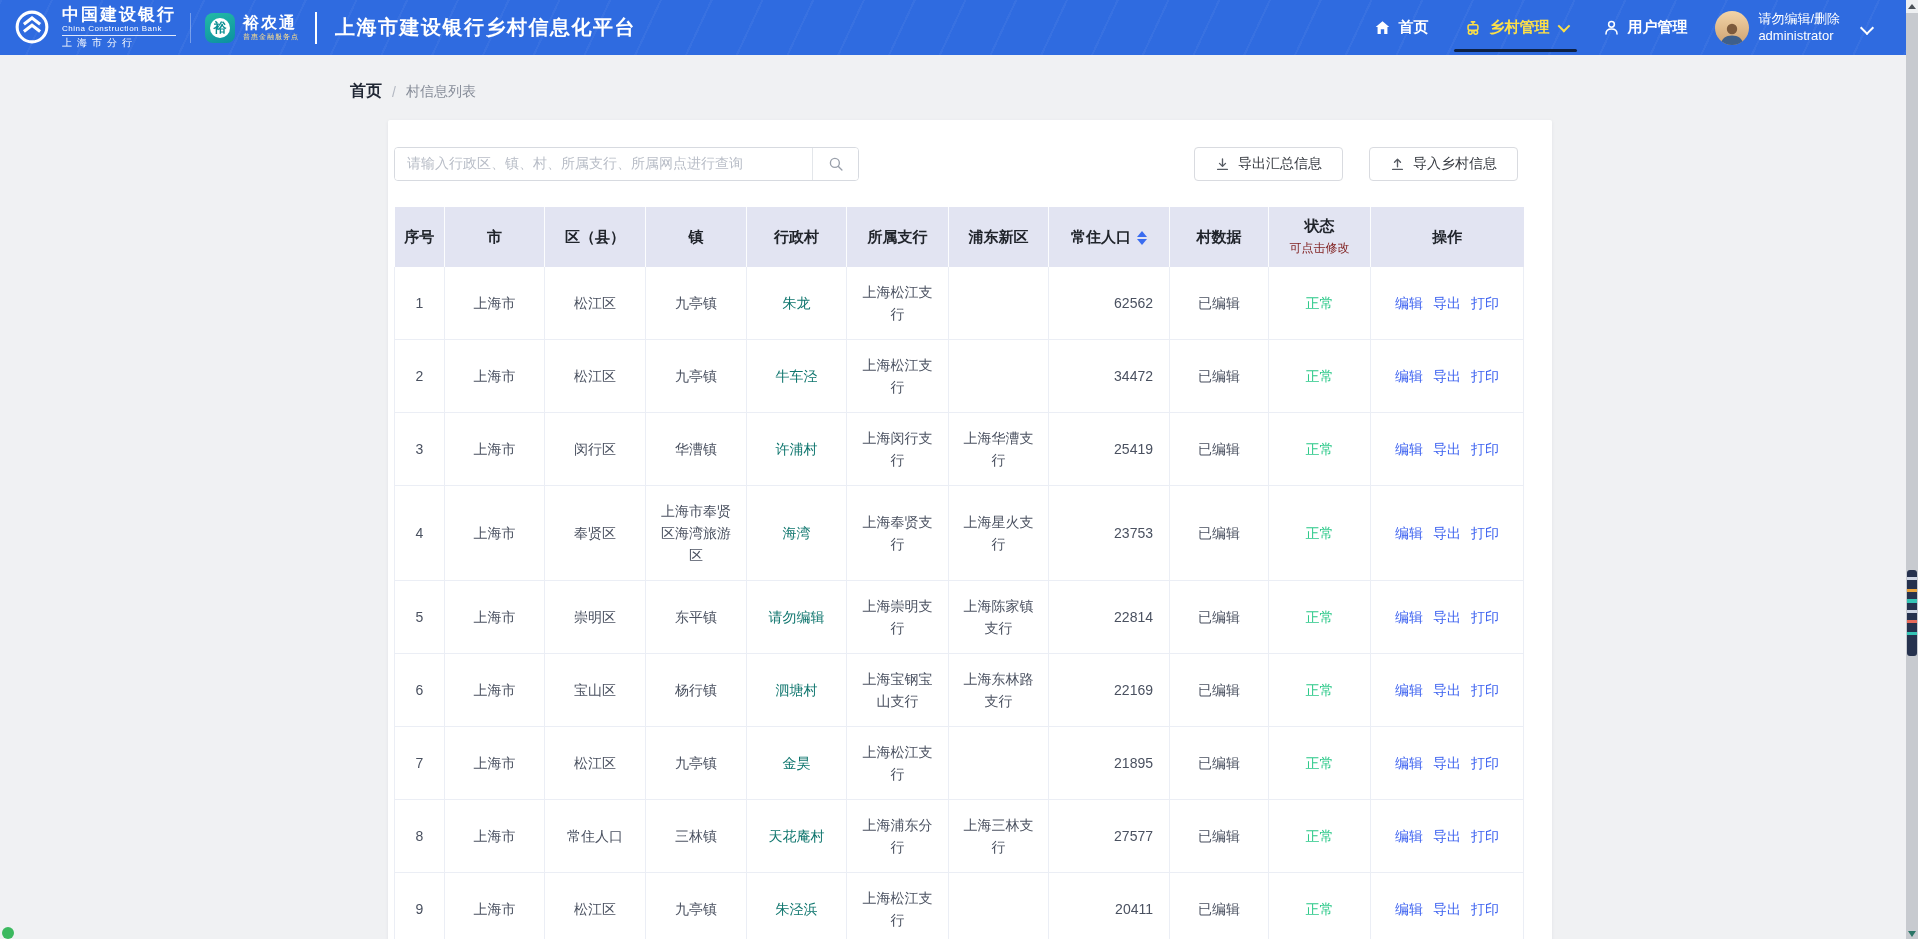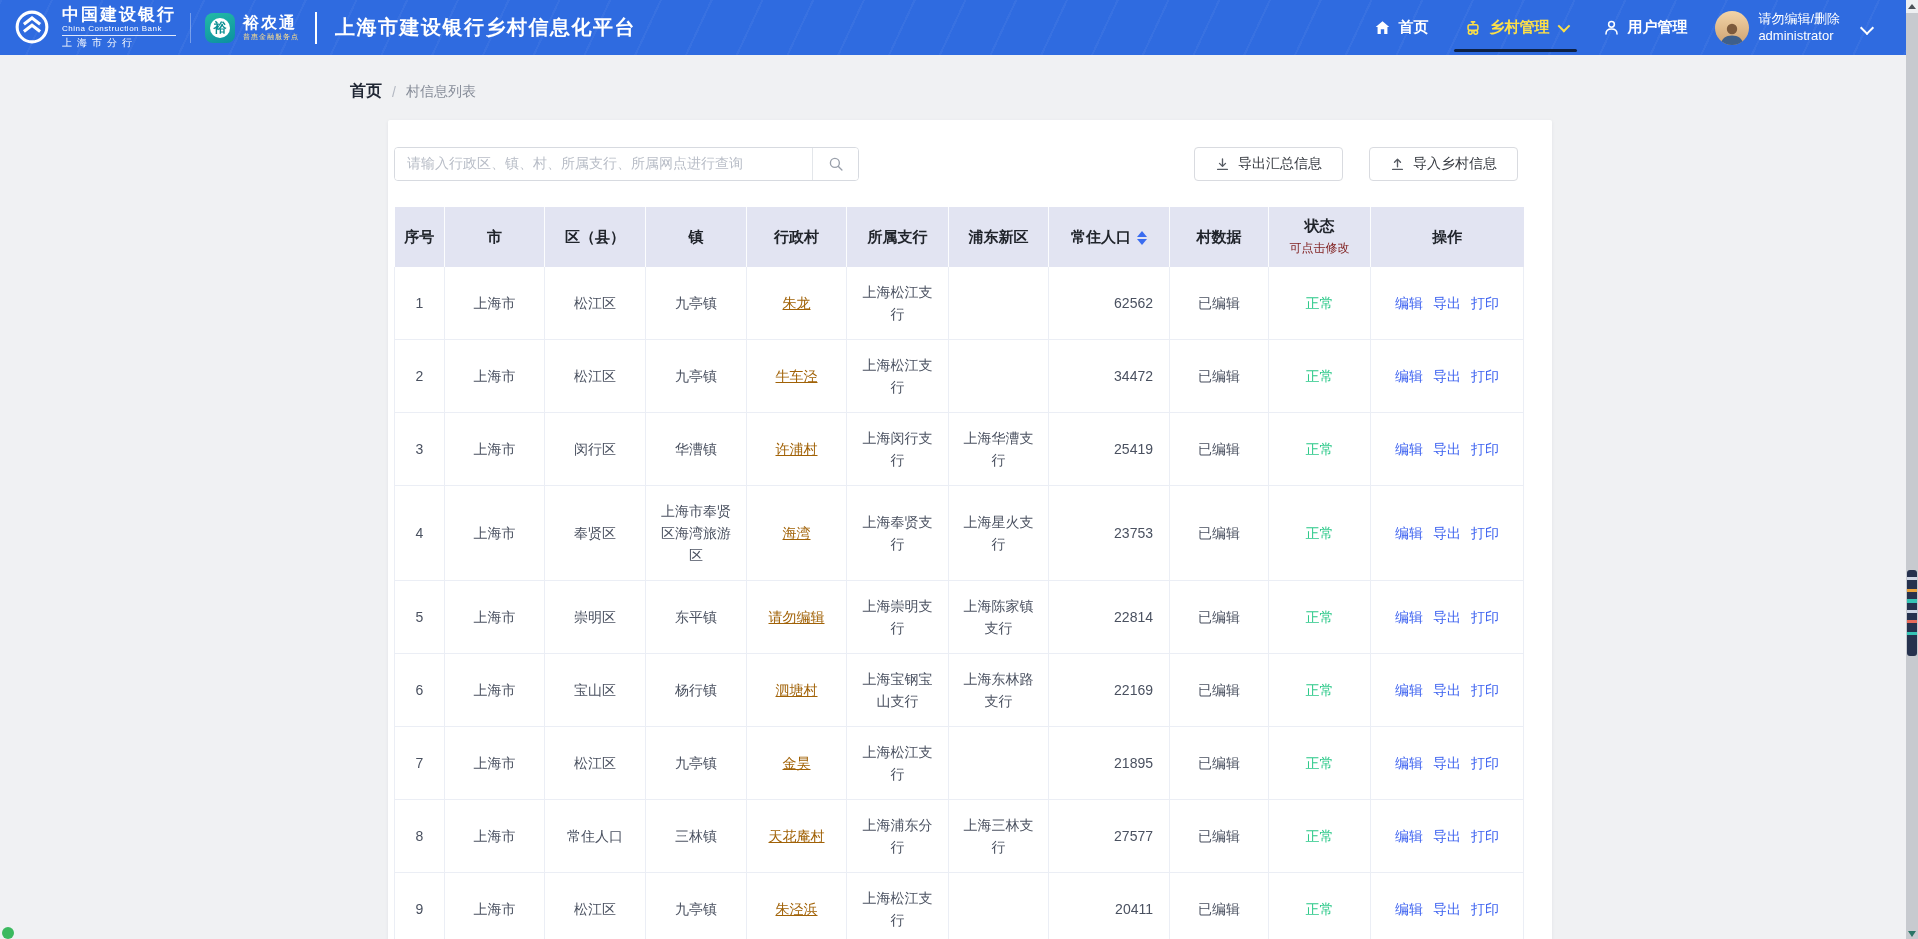--- a/index.html
+++ b/index.html
@@ -74,21 +74,21 @@
   table.grid { border-collapse:collapse; table-layout:fixed; width:1129px; margin-top:26px; }
   .grid th { background:#e2e4f2; color:#20242b; font-size:15px; font-weight:bold;
     padding:9px 6px; border-right:1px solid rgba(255,255,255,.9); height:58px; line-height:20px; }
   .grid th:last-child { border-right:none; }
   .grid .th-note { display:block; font-size:12px; font-weight:normal; color:#7f1d1d; margin-top:2px; }
   .grid td { background:#fff; border:1px solid #ebeef5; border-top:none; font-size:14px; color:#4a5160;
     text-align:center; padding:14px 14px; line-height:22px; word-break:break-all; }
   .grid td.c-no { padding:14px 4px; }
   .grid td.c-pop { text-align:right; padding-right:16px; }
   .grid td.c-status { color:#2ec98a; cursor:pointer; }
-  a.vlink { color:#a16207; text-decoration:underline; cursor:pointer; }
+  a.vlink { color:#0f766e; cursor:pointer; }
   a.alink { color:#3e63f0; text-decoration:none; cursor:pointer; margin:0 5px; white-space:nowrap; }
   .sorter { display:inline-flex; flex-direction:column; gap:2px; vertical-align:middle;
     margin-left:6px; cursor:pointer; }
   .sorter .up { width:0; height:0; border-left:5px solid transparent; border-right:5px solid transparent;
     border-bottom:6px solid #3a6cf0; }
   .sorter .down { width:0; height:0; border-left:5px solid transparent; border-right:5px solid transparent;
     border-top:6px solid #3a6cf0; }
 
   
   .vscroll { position:fixed; top:0; right:0; width:12px; height:939px; background:#c7cacf; z-index:50; }

